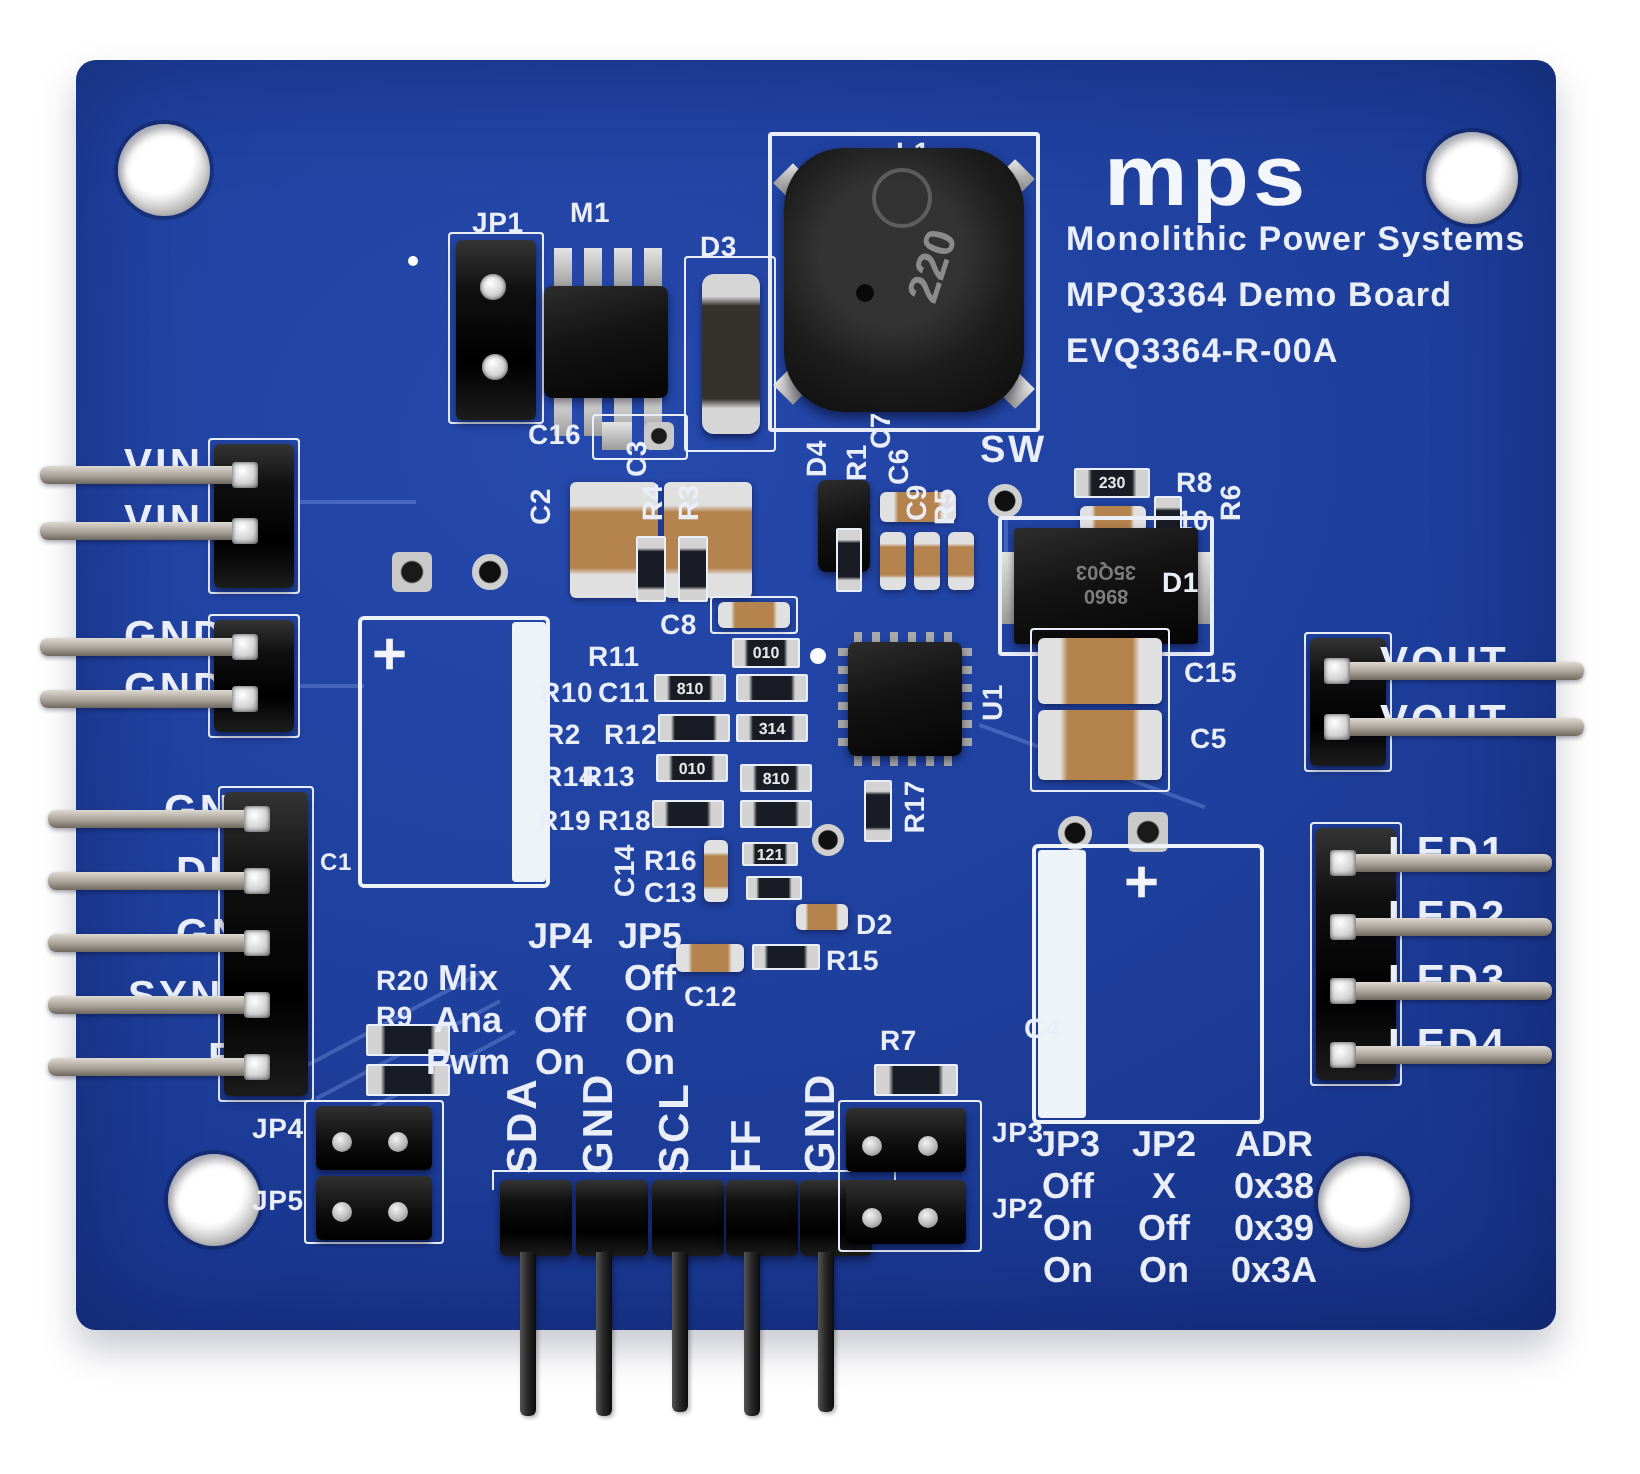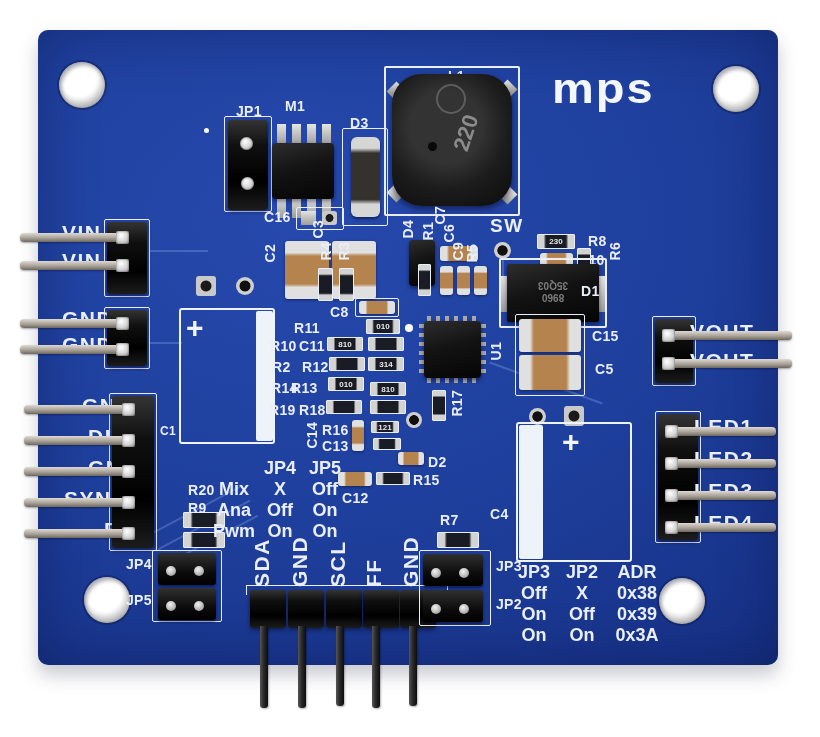--- a/index.html
+++ b/index.html
@@ -69,20 +69,23 @@
   <div class="trace" style="left:156px;top:540px;width:108px;height:2px;transform:rotate(-28deg)"></div>
   <div class="trace" style="left:502px;top:258px;width:2px;height:42px"></div>
   <div class="trace" style="left:486px;top:382px;width:120px;height:2px;transform:rotate(20deg)"></div>
 
   <div class="hole" style="left:59px;top:62px"></div>
   <div class="hole" style="left:713px;top:66px"></div>
   <div class="hole" style="left:84px;top:577px"></div>
   <div class="hole" style="left:659px;top:578px"></div>
 
   <div class="logo" style="left:552px;top:60px">mps</div>
+  <div class="bline" style="left:533px;top:110px">Monolithic Power Systems</div>
+  <div class="bline" style="left:533px;top:138px">MPQ3364 Demo Board</div>
+  <div class="bline" style="left:533px;top:166px">EVQ3364-R-00A</div>
 
   <span class="silk big" style="left:62px;top:221px">VIN</span>
   <span class="silk big" style="left:62px;top:249px">VIN</span>
   <div class="outline" style="left:104px;top:219px;width:46px;height:78px"></div>
   <div class="hdr" style="left:107px;top:222px;width:40px;height:72px"></div>
   <div class="rod" style="left:20px;top:233px;width:102px"></div>
   <div class="rod" style="left:20px;top:261px;width:102px"></div>
   <div class="sqpin" style="left:116px;top:231px"></div>
   <div class="sqpin" style="left:116px;top:259px"></div>
 
@@ -229,21 +232,21 @@
   <div class="cap caph" style="left:519px;top:319px;width:62px;height:33px"></div>
   <div class="cap caph" style="left:519px;top:355px;width:62px;height:35px"></div>
   <span class="silk" style="left:592px;top:328px">C15</span>
   <span class="silk" style="left:595px;top:361px">C5</span>
   <div class="tp" style="left:529px;top:408px;width:17px;height:17px"></div>
   <div class="pad" style="left:564px;top:406px;width:20px;height:20px"></div>
 
   <div class="fpout" style="left:516px;top:422px;width:116px;height:140px"></div>
   <div class="stripe" style="left:519px;top:425px;width:24px;height:134px"></div>
   <span class="plus" style="left:562px;top:430px">+</span>
-  <span class="silk" style="left:490px;top:506px">C4</span>
+  <span class="silk" style="left:512px;top:506px">C4</span>
 
   <div class="fpout" style="left:179px;top:308px;width:96px;height:136px"></div>
   <div class="stripe" style="left:256px;top:311px;width:17px;height:130px"></div>
   <span class="plus" style="left:186px;top:316px">+</span>
   <span class="silk" style="left:160px;top:424px;font-size:12px">C1</span>
   <div class="pad" style="left:196px;top:276px;width:20px;height:20px"></div>
   <div class="tp" style="left:236px;top:277px;width:18px;height:18px"></div>
 
   <span class="silk" style="left:294px;top:320px">R11</span>
   <div class="res" style="left:366px;top:319px;width:34px;height:15px">

